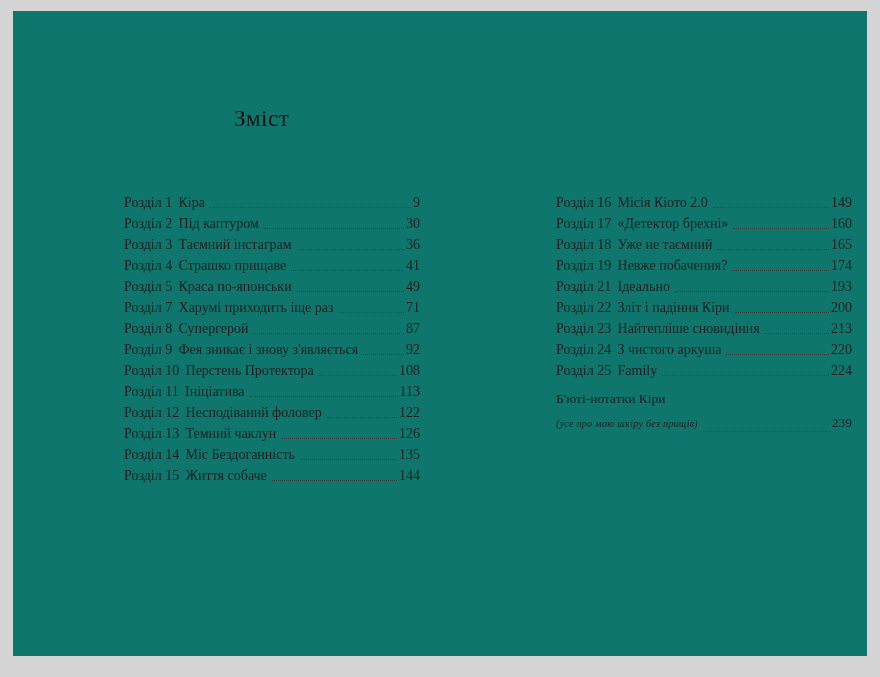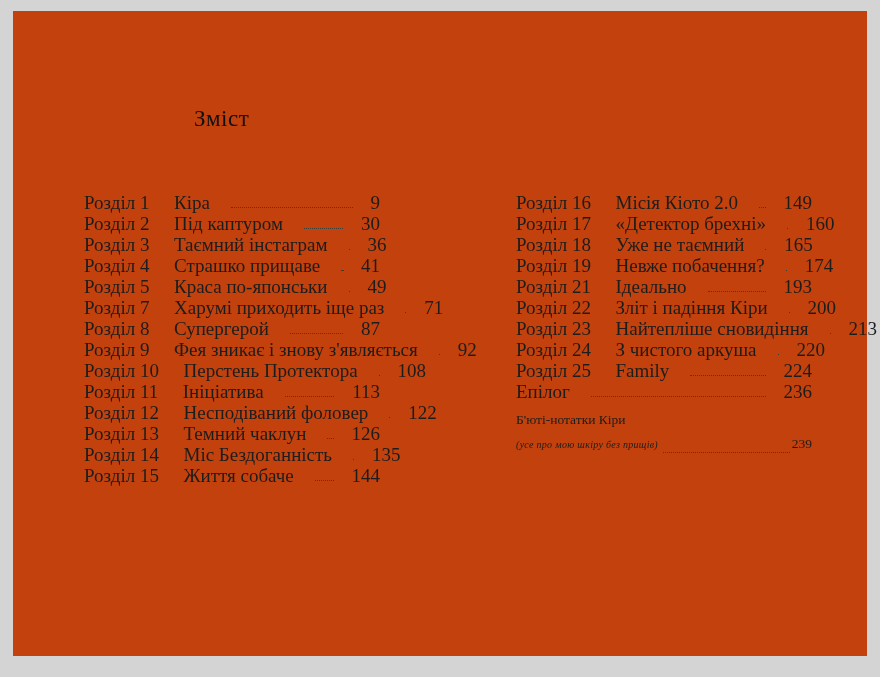--- a/index.html
+++ b/index.html
@@ -10,46 +10,46 @@
     overflow: hidden;
     background: #d4d4d4;
     font-family: "Liberation Serif", "DejaVu Serif", serif;
   }
   .book-page {
     position: absolute;
     left: 13px;
     right: 13px;
     top: 11px;
     bottom: 21px;
-    background: #c2410c;
+    background: #0f766e;
+    padding-left: 40px;
   }
   .page-title {
     margin: 95px 0 0 181px;
     font-size: 23px;
     font-weight: 400;
     color: #111111;
     letter-spacing: 0.5px;
   }
   .columns {
     display: flex;
     margin: 60px 70px 0 71px;
     gap: 136px;
   }
   .col {
     width: 296px;
     flex: 0 0 296px;
   }
   .toc-row {
     display: flex;
     align-items: center;
-    font-size: 19px;
+    font-size: 14px;
     line-height: 21px;
     color: #1d1d1d;
     white-space: nowrap;
-    gap: 16px;
   }
   .chapter {
     margin-right: 0.45em;
     white-space: nowrap;
   }
   .chap-title { white-space: nowrap; }
   .leader {
     flex: 1 1 auto;
     min-width: 8px;
     position: relative;
@@ -259,26 +259,20 @@
     <span class="pagenum">220</span>
   </div>
 
   <div class="toc-row">
     <span class="chapter">Розділ 25</span>
     <span class="chap-title">Family</span>
     <span class="leader"></span>
     <span class="pagenum">224</span>
   </div>
 
-  <div class="toc-row">
-
-    <span class="chap-title">Епілог</span>
-    <span class="leader"></span>
-    <span class="pagenum">236</span>
-  </div>
 </div>
 
       <div class="appendix">
         <div class="appendix-heading">Б'юті-нотатки Кіри</div>
         <div class="appendix-row">
           <span class="appendix-subtitle">(усе про мою шкіру без прищів)</span>
           <span class="leader"></span>
           <span class="pagenum">239</span>
         </div>
       </div>

